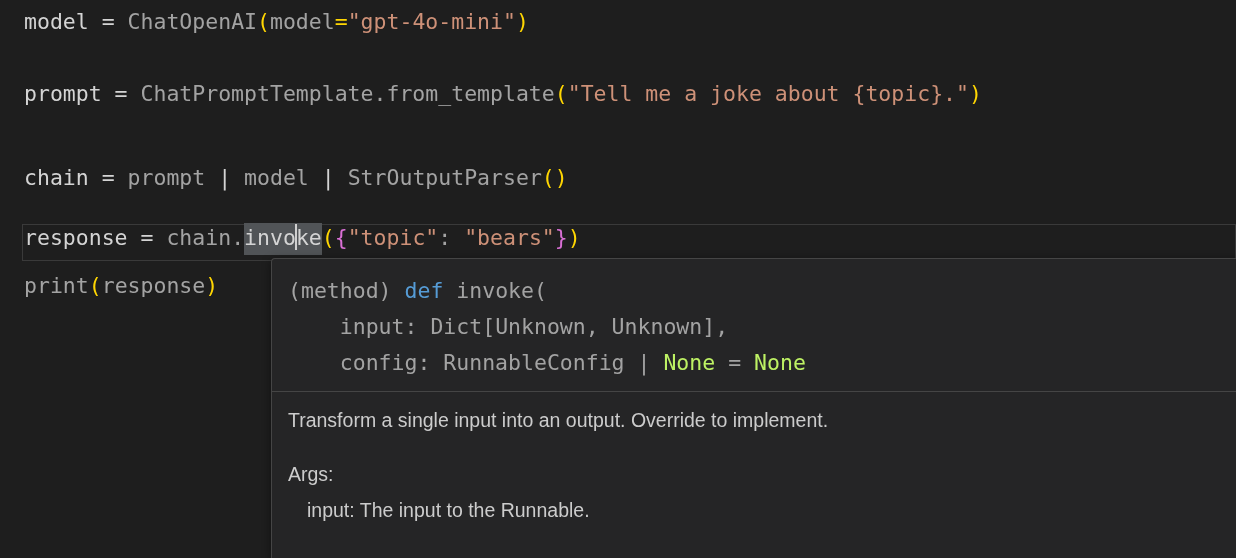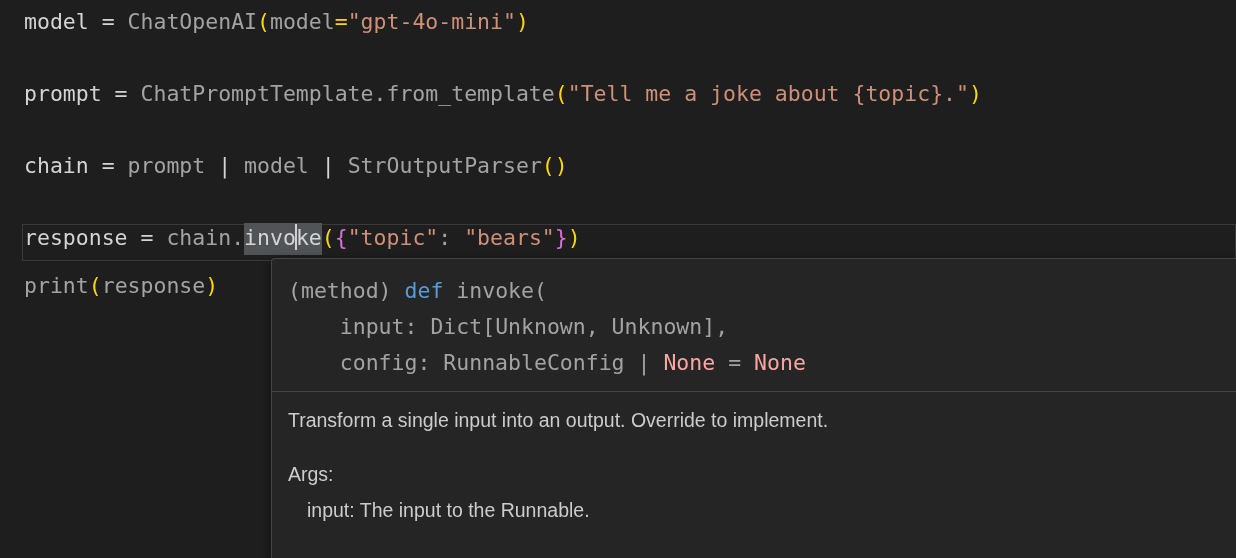--- a/index.html
+++ b/index.html
@@ -63,21 +63,21 @@
     margin: 0 -1px;
   }
 
   
   .t-plain   { color: #a3a3a3; }
   .t-var     { color: #d4d4d4; }
   .t-paren   { color: #ffd602; }
   .t-brace   { color: #da70d6; }
   .t-string  { color: #ce9178; }
   .t-kw      { color: #569cd6; }
-  .t-blue    { color: #fca5a5; }
+  .t-blue    { color: #bef264; }
   .t-op      { color: #d4d4d4; }
 
   
   #hover-tooltip {
     position: absolute;
     left: 271px;
     top: 258px;
     width: 980px;
     height: 300px;
     background: #252526;
@@ -123,21 +123,21 @@
 </style>
 </head>
 <body>
 
 <div id="editor">
 
   <div class="code-line" style="top:4px;"><span class="t-var">model</span><span class="t-op"> = </span><span class="t-plain">ChatOpenAI</span><span class="t-paren">(</span><span class="t-plain">model</span><span class="t-paren">=</span><span class="t-string">"gpt-4o-mini"</span><span class="t-paren">)</span></div>
 
   <div class="code-line" style="top:76px;"><span class="t-var">prompt</span><span class="t-op"> = </span><span class="t-plain">ChatPromptTemplate</span><span class="t-plain">.</span><span class="t-plain">from_template</span><span class="t-paren">(</span><span class="t-string">"Tell me a joke about {topic}."</span><span class="t-paren">)</span></div>
 
-  <div class="code-line" style="top:148px;"><span class="t-var">chain</span><span class="t-op"> = </span><span class="t-plain">prompt</span><span class="t-op"> | </span><span class="t-plain">model</span><span class="t-op"> | </span><span class="t-plain">StrOutputParser</span><span class="t-paren">()</span></div>
+  <div class="code-line" style="top:160px;"><span class="t-var">chain</span><span class="t-op"> = </span><span class="t-plain">prompt</span><span class="t-op"> | </span><span class="t-plain">model</span><span class="t-op"> | </span><span class="t-plain">StrOutputParser</span><span class="t-paren">()</span></div>
 
   <div id="current-line-box"></div>
   <div class="code-line" style="top:220px;"><span class="t-var">response</span><span class="t-op"> = </span><span class="t-plain">chain</span><span class="t-plain">.</span><span class="sel"><span>invo</span><span class="caret"></span><span>ke</span></span><span class="t-paren">(</span><span class="t-brace">{</span><span class="t-string">"topic"</span><span class="t-plain">: </span><span class="t-string">"bears"</span><span class="t-brace">}</span><span class="t-paren">)</span></div>
 
   <div class="code-line" style="top:268px;"><span class="t-plain">print</span><span class="t-paren">(</span><span class="t-plain">response</span><span class="t-paren">)</span></div>
 
 </div>
 
 <div id="hover-tooltip">
 

